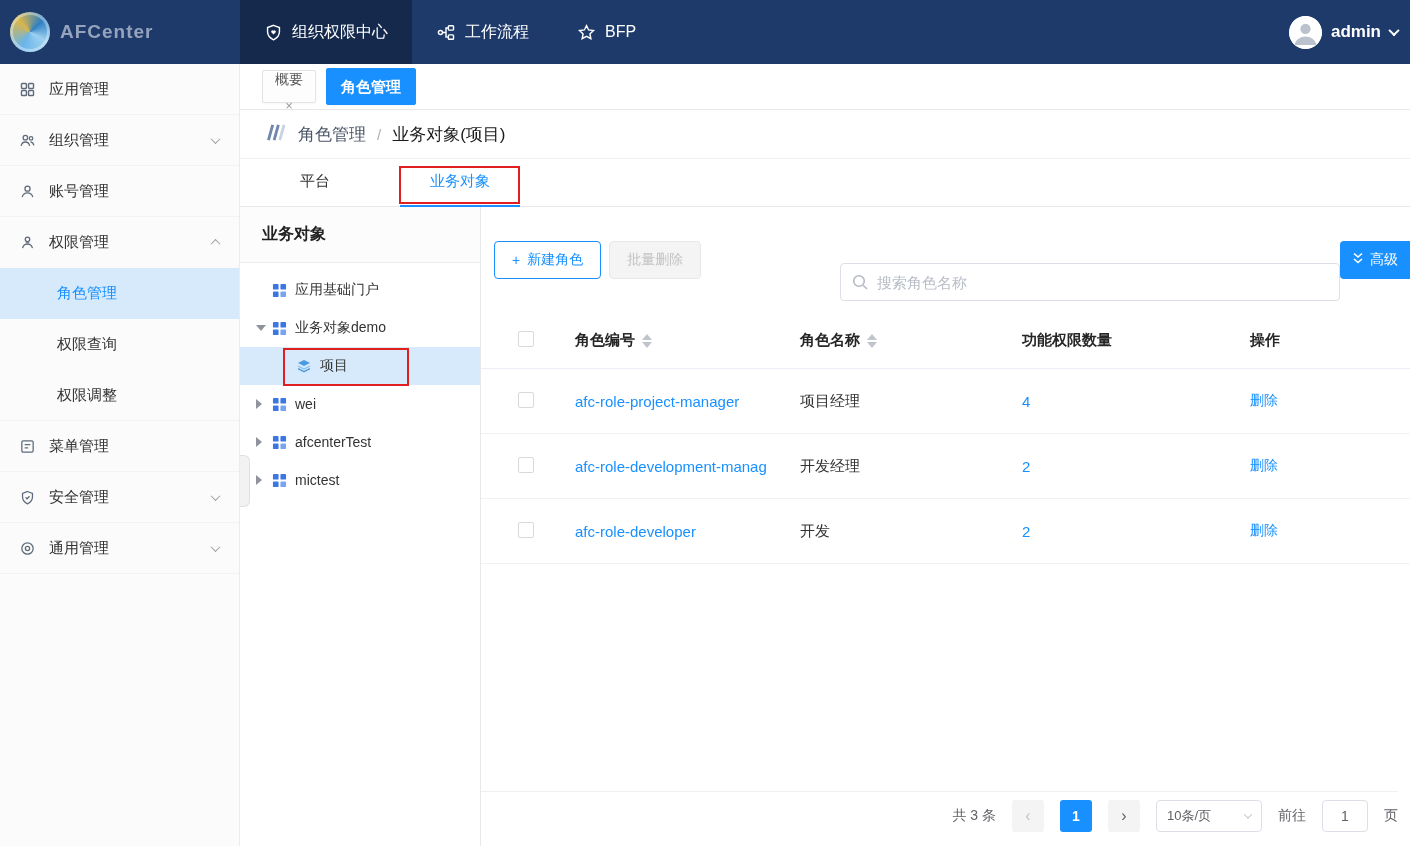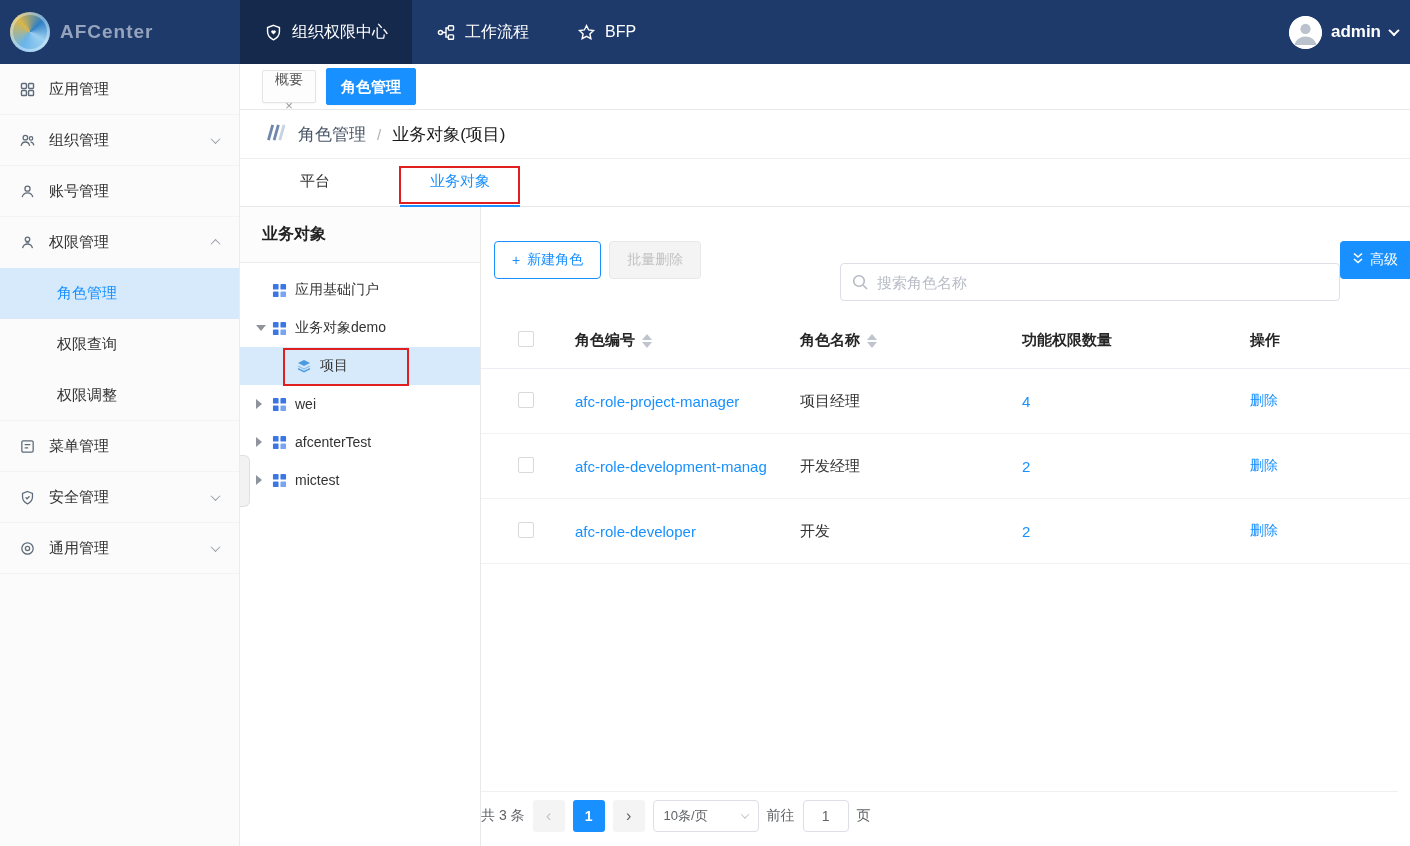--- a/index.html
+++ b/index.html
@@ -84,21 +84,21 @@
   .cell-check { padding-left:37px; }
   .checkbox { width:16px; height:16px; border:1px solid #d9d9d9; border-radius:2px; background:#fff; display:inline-block; cursor:pointer; }
   .th-label { display:inline-flex; align-items:center; }
   .sorter { display:inline-flex; flex-direction:column; margin-left:7px; cursor:pointer; }
   .sorter .s-up { width:0; height:0; border-left:5px solid transparent; border-right:5px solid transparent; border-bottom:6px solid #c0c4cc; margin-bottom:2px; }
   .sorter .s-down { width:0; height:0; border-left:5px solid transparent; border-right:5px solid transparent; border-top:6px solid #c0c4cc; }
   .link { color:#1890ff; cursor:pointer; }
   .cell-code { overflow:hidden; white-space:nowrap; }
 
   
-  .pager { position:absolute; left:0; right:12px; bottom:14px; border-top:1px solid #f0f0f0; padding-top:8px; display:flex; align-items:center; gap:8px; font-size:14px; color:#606266; }
+  .pager { position:absolute; left:0; right:12px; bottom:14px; border-top:1px solid #f0f0f0; padding-top:8px; display:flex; align-items:center; justify-content:flex-end; gap:16px; font-size:14px; color:#606266; }
   .pg-btn { width:32px; height:32px; border-radius:3px; background:#f4f4f5; display:inline-flex; align-items:center; justify-content:center; font-size:16px; cursor:pointer; }
   .pg-btn.disabled { color:#c0c4cc; cursor:not-allowed; }
   .pg-page { width:32px; height:32px; border-radius:3px; background:#1890ff; color:#fff; font-weight:bold; display:inline-flex; align-items:center; justify-content:center; cursor:pointer; }
   .pg-select { width:106px; height:32px; border:1px solid #dcdfe6; border-radius:4px; display:inline-flex; align-items:center; justify-content:space-between; padding:0 10px; font-size:13px; color:#606266; cursor:pointer; }
   .pg-select .chev { width:6px; height:6px; border-width:1.2px; color:#c0c4cc; }
   .pg-goto-input { width:46px; height:32px; border:1px solid #dcdfe6; border-radius:4px; text-align:center; font-size:14px; color:#606266; outline:none; font-family:inherit; }
 
   
   .collapse-handle { position:absolute; left:240px; top:455px; width:10px; height:52px; background:#f2f2f2; border:1px solid #e0e0e0; border-left:none; border-radius:0 6px 6px 0; z-index:20; cursor:pointer; }
   .annotation { position:absolute; border:2px solid #e02020; z-index:30; pointer-events:none; }

